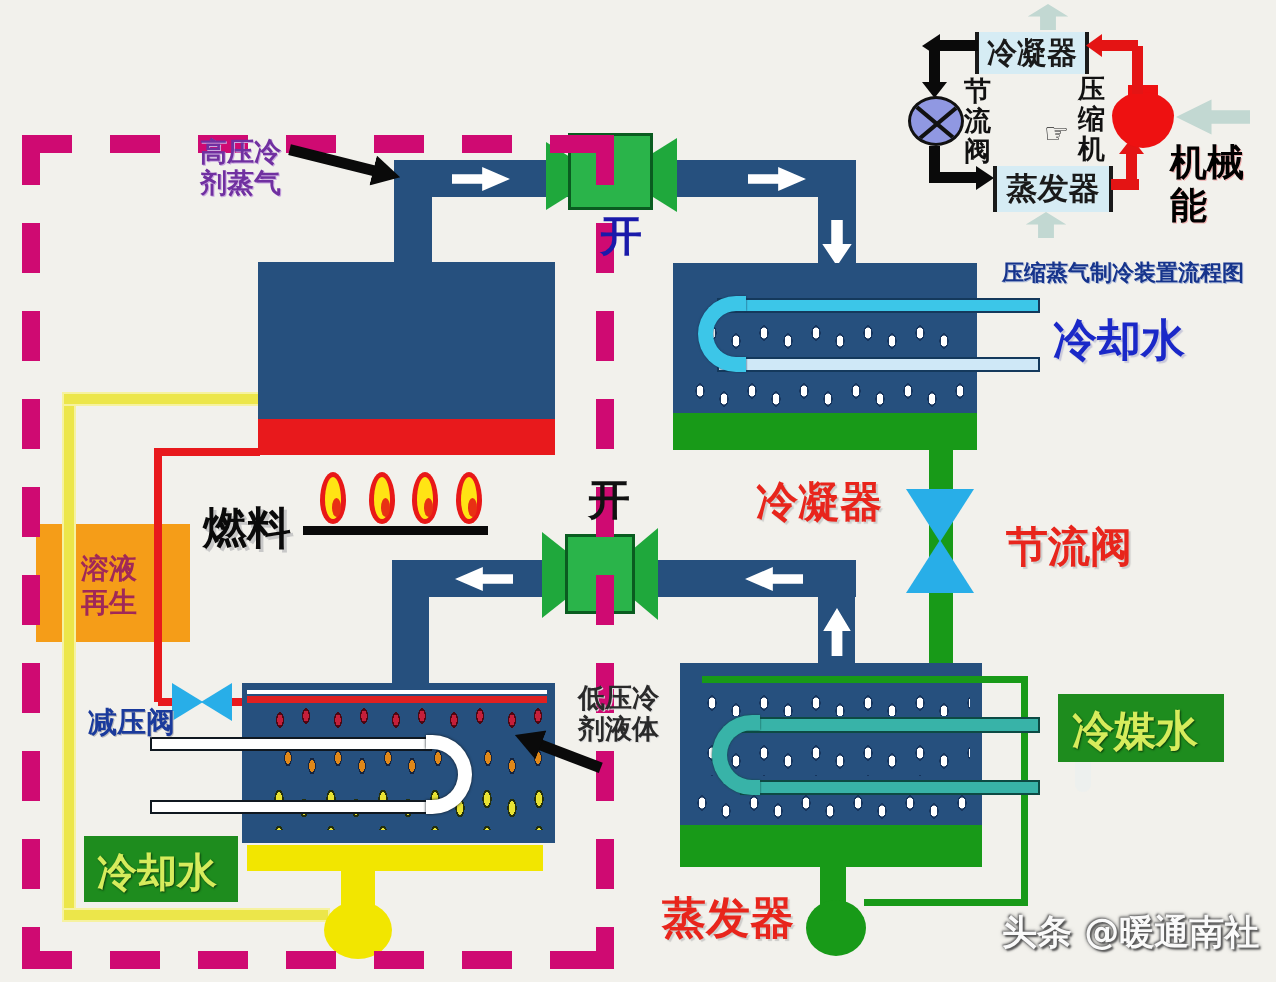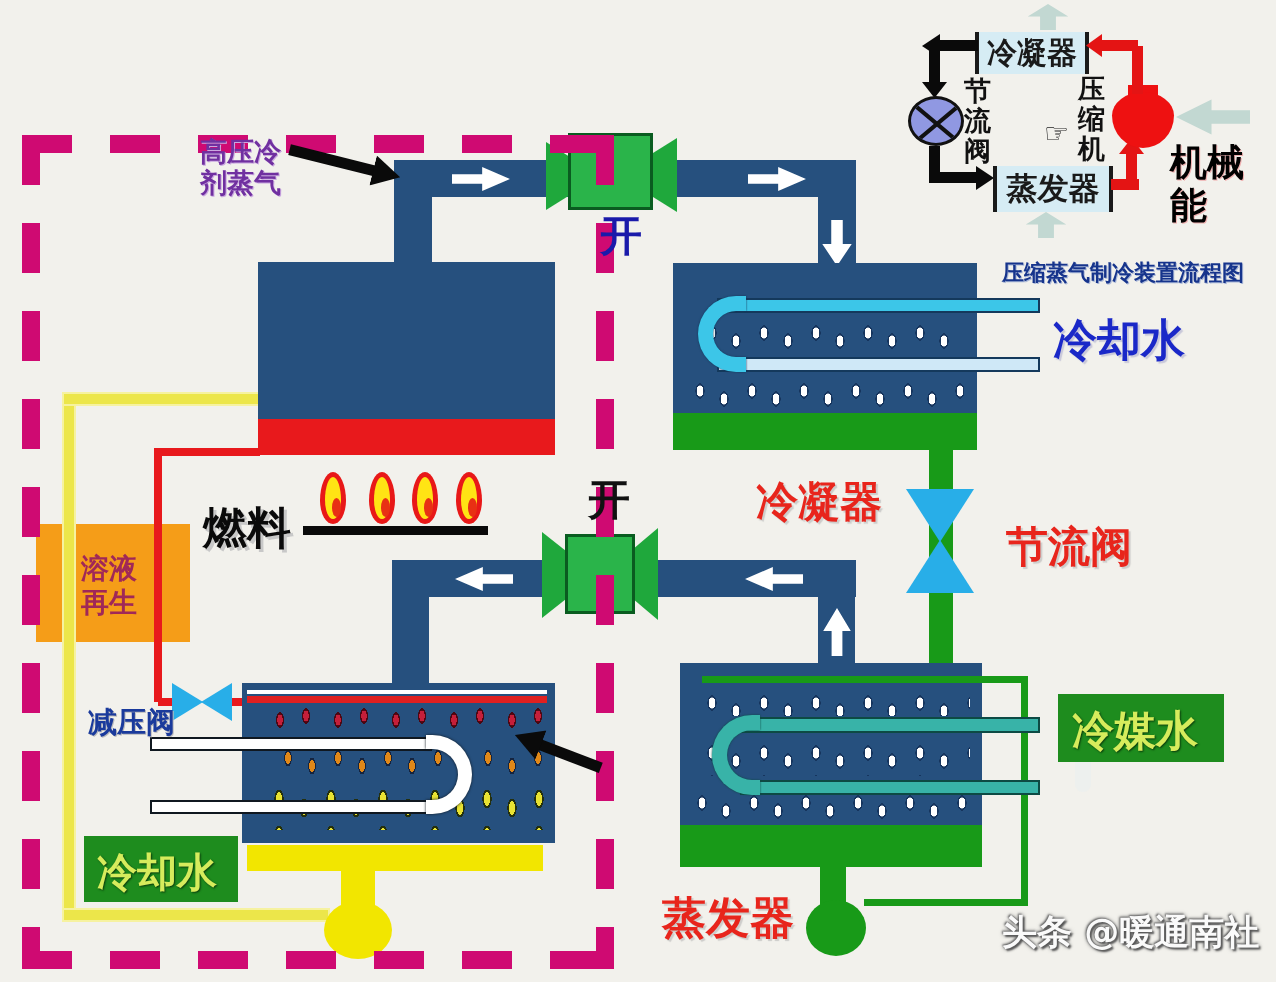--- a/index.html
+++ b/index.html
@@ -193,20 +193,21 @@
   <div class="ab" style="left:512px;top:736px;width:92px;height:30px;transform:rotate(21deg);">
     <div class="ab bshaft" style="left:24px;top:10px;width:68px;height:11px;"></div>
     <div class="ab bheadL" style="left:0;top:0;width:28px;height:31px;"></div>
   </div>
 
   <div class="lbl wrap" style="left:200px;top:136px;width:86px;font-size:27px;color:#7030a0;text-shadow:1px 1px 0 #caa8e0;">高压冷剂蒸气</div>
   <div class="lbl" style="left:600px;top:212px;font-size:42px;color:#1a1aaa;">开</div>
   <div class="lbl" style="left:588px;top:476px;font-size:42px;color:#111;">开</div>
   <div class="lbl" style="left:203px;top:503px;font-size:44px;color:#0a0a0a;text-shadow:3px 3px 0 #c8c8c8;">燃料</div>
   <div class="lbl" style="left:88px;top:706px;font-size:29px;color:#1a3a9c;text-shadow:1px 1px 0 #bbb;">减压阀</div>
+  <div class="lbl wrap" style="left:578px;top:682px;width:86px;font-size:27px;color:#2a2a2a;text-shadow:1px 1px 0 #ddd;">低压冷剂液体</div>
   <div class="lbl" style="left:756px;top:478px;font-size:42px;color:#e8251c;text-shadow:2px 2px 1px rgba(180,180,180,.6);">冷凝器</div>
   <div class="lbl" style="left:1006px;top:523px;font-size:42px;color:#e8251c;text-shadow:2px 2px 1px rgba(180,180,180,.6);">节流阀</div>
   <div class="lbl" style="left:1053px;top:315px;font-size:44px;color:#1a28c8;text-shadow:2px 2px 1px rgba(160,160,200,.5);">冷却水</div>
   <div class="lbl" style="left:662px;top:893px;font-size:44px;color:#e8251c;text-shadow:2px 2px 1px rgba(180,180,180,.6);">蒸发器</div>
 
   <div class="ab ltarrow au" style="left:1026px;top:4px;width:44px;height:26px;"></div>
   <div class="ab minibox" style="left:975px;top:32px;width:114px;height:42px;font-size:30px;">
     <span>冷凝器</span>
   </div>
   <div class="ab bheadL" style="left:922px;top:34px;width:18px;height:24px;"></div>

